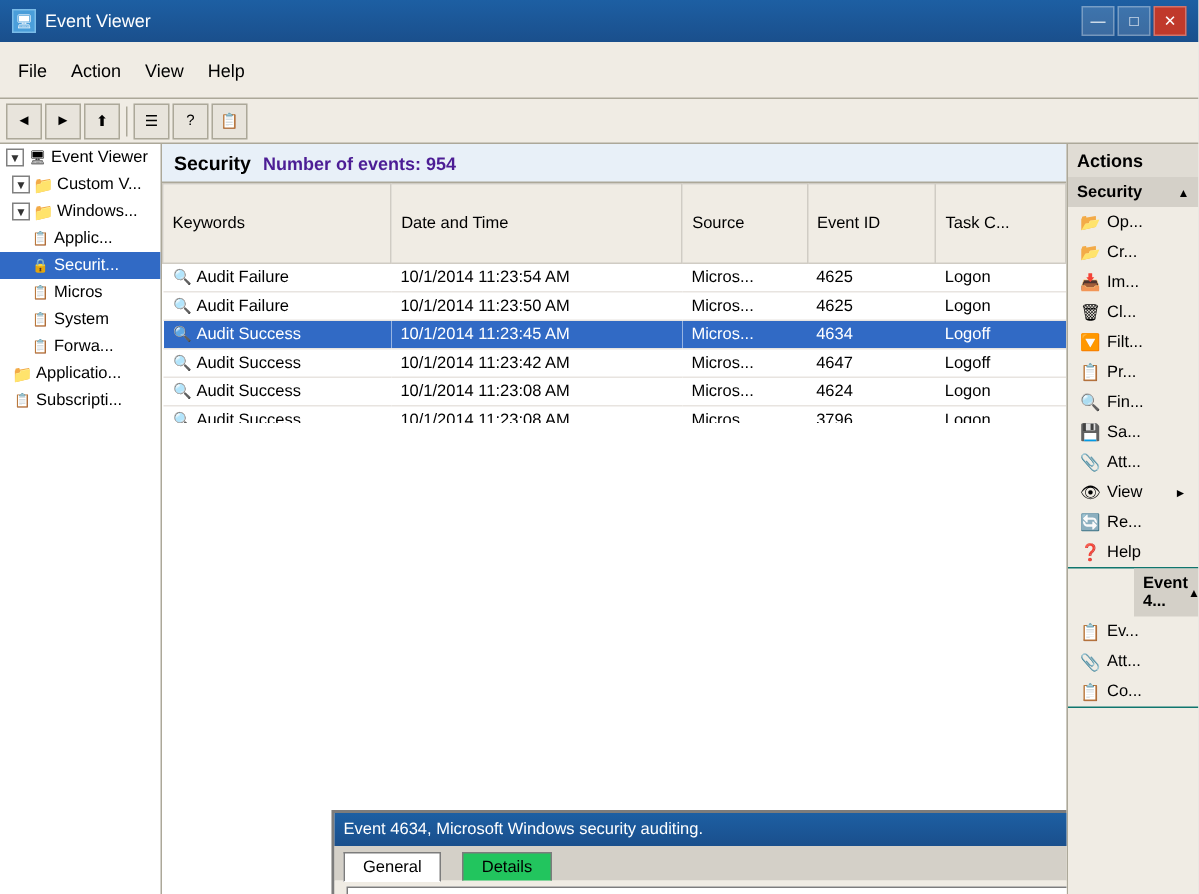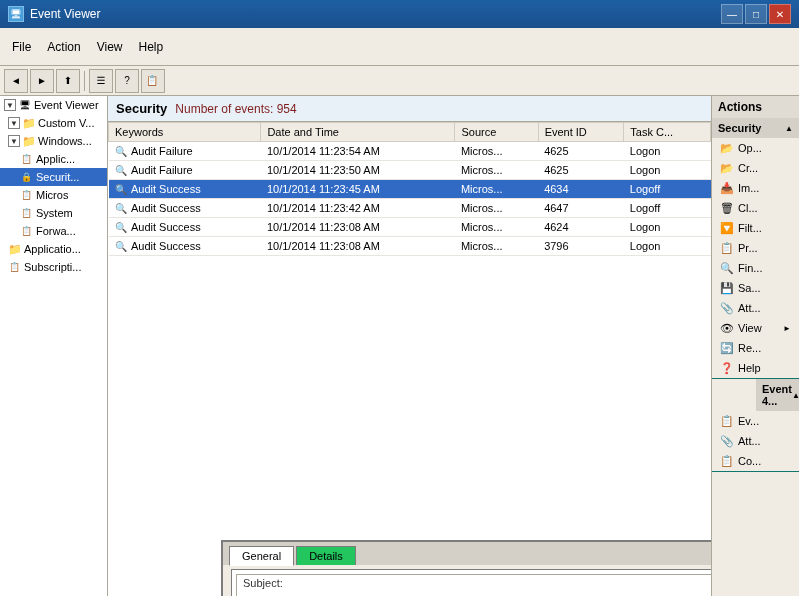--- a/index.html
+++ b/index.html
@@ -148,39 +148,39 @@
       align-items: center;
       gap: 8px;
       height: 26px;
     }
     .panel-title {
       font-size: 13px;
       font-weight: bold;
     }
     .panel-count {
       font-size: 12px;
-      font-weight: normal;
-      color: #7f1d1d;
+      font-weight: bold;
+      color: #4c1d95;
     }
 
     
     .events-table-container {
       flex: 1;
       overflow: hidden;
       max-height: 160px;
     }
     .events-table {
       width: 100%;
       border-collapse: collapse;
       font-size: 11px;
     }
     .events-table thead th {
       background: #f0ece4;
       border: 1px solid #d0ccc4;
-      padding: 3px 6px;
+      padding: 20px 6px;
       text-align: left;
       font-weight: normal;
       white-space: nowrap;
     }
     .events-table tbody tr.selected { background: #316ac5; color: white; }
     .events-table tbody td {
       border-bottom: 1px solid #e8e4e0;
       padding: 2px 6px;
       white-space: nowrap;
       overflow: hidden;
@@ -211,21 +211,21 @@
       display: flex;
       align-items: center;
       padding: 0 6px;
       justify-content: space-between;
       font-size: 11px;
     }
     .dialog-tabs {
       display: flex;
       background: #d4d0c8;
       padding: 4px 6px 0;
-      gap: 2px;
+      gap: 14px;
     }
     .dialog-tab {
       padding: 3px 12px;
       border: 1px solid #7c7c7c;
       border-bottom: none;
       cursor: pointer;
       font-size: 11px;
       background: #22c55e;
     }
     .dialog-tab.active {
@@ -448,20 +448,24 @@
             <td>Micros...</td>
             <td>3796</td>
             <td>Logon</td>
           </tr>
         </tbody>
       </table>
     </div>
 
     <div style="position: relative; flex: 1;">
       <div class="event-dialog">
+        <div class="dialog-title-bar">
+          <span>Event 4634, Microsoft Windows security auditing.</span>
+
+        </div>
         <div class="dialog-tabs">
           <div class="dialog-tab active">General</div>
           <div class="dialog-tab">Details</div>
         </div>
         <div style="padding: 4px; background: #f0ece4;">
           <div class="dialog-content">
             <div class="subject-area">
               <span class="subject-label">Subject:</span>
             </div>
 

